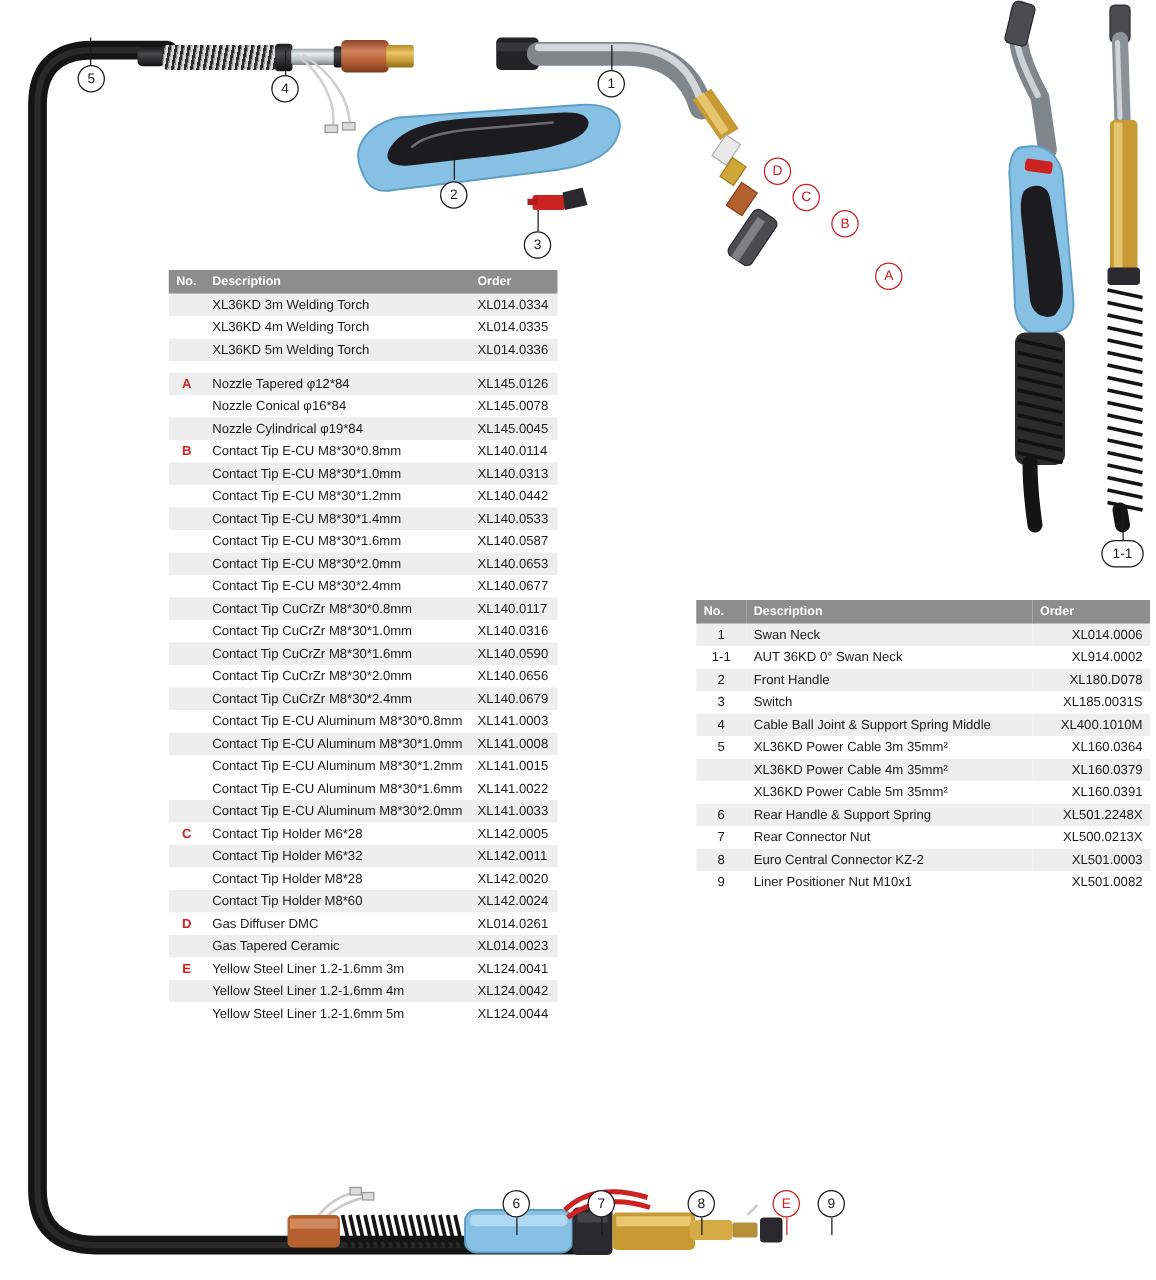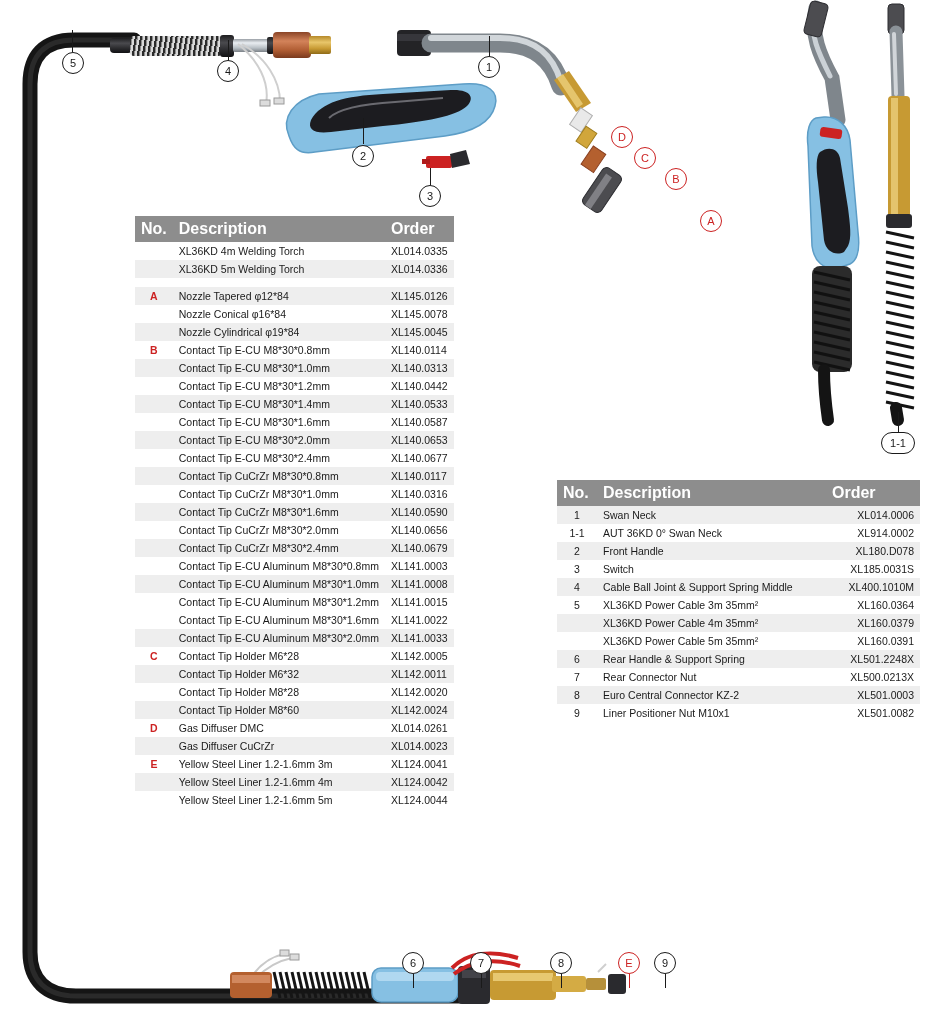--- a/index.html
+++ b/index.html
@@ -19,21 +19,21 @@
     font-size: 10.5px;
     color: #1a1a1a;
     width: 100%;
   }
   table.parts thead th {
     background: #8d8d8d;
     color: #ffffff;
     font-weight: bold;
     text-align: left;
     padding: 4px 6px;
-    font-size: 16px;
+    font-size: 10px;
     border: none;
   }
   table.parts tbody td {
     padding: 3px 6px;
     border: none;
     white-space: nowrap;
   }
   table.parts tbody tr.alt td { background: #eeeeee; }
   table.parts tbody tr.plain td { background: #ffffff; }
   table.parts tbody tr.blank td { background: #ffffff; height: 9px; padding: 0; }
@@ -342,20 +342,25 @@
 <div id="left-table-wrap">
   <table class="parts">
     <thead>
       <tr>
         <th class="col-no">No.</th>
         <th>Description</th>
         <th class="col-order">Order</th>
       </tr>
     </thead>
     <tbody>
+        <tr class="alt">
+          <td class="col-no"></td>
+          <td class="col-desc">XL36KD 3m Welding Torch</td>
+          <td class="col-order">XL014.0334</td>
+        </tr>
         <tr class="plain">
           <td class="col-no"></td>
           <td class="col-desc">XL36KD 4m Welding Torch</td>
           <td class="col-order">XL014.0335</td>
         </tr>
         <tr class="alt">
           <td class="col-no"></td>
           <td class="col-desc">XL36KD 5m Welding Torch</td>
           <td class="col-order">XL014.0336</td>
         </tr>
@@ -482,21 +487,21 @@
           <td class="col-desc">Contact Tip Holder M8*60</td>
           <td class="col-order">XL142.0024</td>
         </tr>
         <tr class="plain">
           <td class="col-no">D</td>
           <td class="col-desc">Gas Diffuser DMC</td>
           <td class="col-order">XL014.0261</td>
         </tr>
         <tr class="alt">
           <td class="col-no"></td>
-          <td class="col-desc">Gas Diffuser CuCrZr</td>
+          <td class="col-desc">Gas Tapered Ceramic</td>
           <td class="col-order">XL014.0023</td>
         </tr>
         <tr class="plain">
           <td class="col-no">E</td>
           <td class="col-desc">Yellow Steel Liner 1.2-1.6mm 3m</td>
           <td class="col-order">XL124.0041</td>
         </tr>
         <tr class="alt">
           <td class="col-no"></td>
           <td class="col-desc">Yellow Steel Liner 1.2-1.6mm 4m</td>

